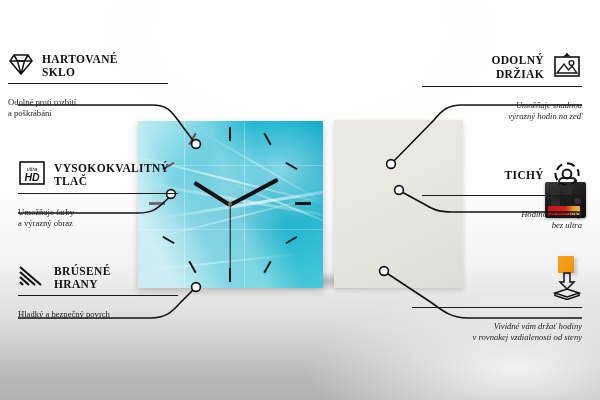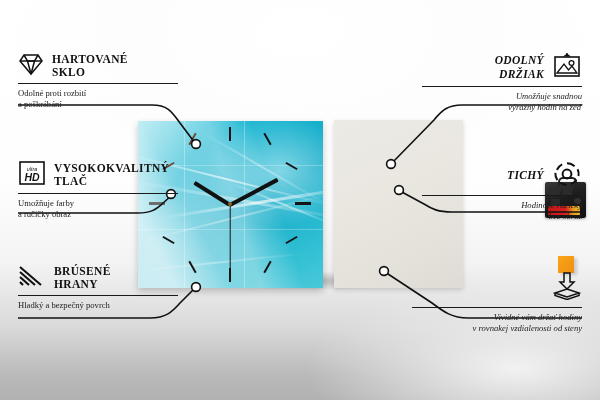--- a/index.html
+++ b/index.html
@@ -64,25 +64,25 @@
     background:radial-gradient(ellipse 150px 13px at 50% 50%, rgba(90,90,90,.36), rgba(90,90,90,0) 72%);
   }
   
   .feature{position:absolute;}
   .feat-head{display:flex;align-items:center;gap:8px;}
   .feat-title{
     font-size:11.5px;font-weight:bold;letter-spacing:.35px;color:#111;
     line-height:13.5px;text-transform:uppercase;
   }
   .feat-rule{height:1px;background:#1a1a1a;margin-top:3px;}
-  .feat-desc{font-size:8.6px;color:#222;line-height:11.2px;margin-top:4px;}
+  .feat-desc{font-size:8.6px;color:#222;line-height:11.2px;margin-top:13px;}
   .left .feat-head{justify-content:flex-start;}
   .left .feat-desc{text-align:left;}
   .right .feat-head{justify-content:flex-end;}
-  .right .feat-title{text-align:right;font-style:italic;}
+  .right .feat-title{text-align:right;}
   .right .feat-desc{text-align:right;font-style:italic;}
   .ico{flex:0 0 auto;display:block;font-style:italic;}
   #lines{position:absolute;left:0;top:0;width:600px;height:400px;pointer-events:none;}
 </style>
 </head>
 <body>
 
 <div id="stage">
 
   <div id="photo">
@@ -153,21 +153,21 @@
     <g fill="#ffffff" stroke="#111" stroke-width="1.6">
       <circle cx="196" cy="144" r="4.4"></circle>
       <circle cx="171" cy="194" r="4.4"></circle>
       <circle cx="196" cy="287" r="4.4"></circle>
       <circle cx="391" cy="164" r="4.4"></circle>
       <circle cx="399" cy="190" r="4.4"></circle>
       <circle cx="384" cy="271" r="4.4"></circle>
     </g>
   </svg>
 
-  <div class="feature left" style="left:18px;top:52px;width:160px;">
+  <div class="feature left" style="left:8px;top:52px;width:160px;">
     <div class="feat-head">
       <span class="ico">
         <svg width="26" height="24" viewBox="0 0 26 24">
             <g fill="none" stroke="#111" stroke-width="1.5">
           <path d="M2 9 L13 22 L24 9 L20 3 L6 3 Z"></path>
               <path d="M2 9 H24"></path>
           <path d="M6 3 L9.5 9 L13 22"></path>
               <path d="M20 3 L16.5 9 L13 22"></path>
               <path d="M9.5 9 H16.5"></path>
         </g>
@@ -195,21 +195,21 @@
         </svg>
       </span>
       <span class="feat-title">
         <span>VYSOKOKVALITNÝ</span><br>
         <span>TLAČ</span>
       </span>
     </div>
     <div class="feat-rule"></div>
     <div class="feat-desc">
       <span>Umožňuje farby</span><br>
-      <span>a ručičky obraz</span>
+      <span>a výrazný obraz</span>
     </div>
   </div>
 
   <div class="feature left" style="left:18px;top:264px;width:160px;">
     <div class="feat-head">
       <span class="ico">
         <svg width="28" height="24" viewBox="0 0 28 24">
             <g stroke="#111" stroke-width="2.1">
           <line x1="2" y1="3" x2="23" y2="21"></line>
               <line x1="2" y1="8" x2="17" y2="21"></line>
@@ -267,21 +267,21 @@
           <path d="M5.4 20.2 a10.8 10.8 0 0 1 -2 -7.3"></path>
           <path d="M4.9 9.9 a10.8 10.8 0 0 1 5.2 -5.6"></path>
           <circle cx="15" cy="14" r="4.4"></circle>
         </g>
           </svg>
       </span>
     </div>
     <div class="feat-rule"></div>
     <div class="feat-desc">
       <span>Hodinové ručičky</span><br>
-      <span>bez obraz</span>
+      <span>bez ultra</span>
     </div>
   </div>
 
   <div class="feature right" style="left:412px;top:272px;width:170px;">
     <div class="feat-head">
       <span class="ico">
         <svg width="30" height="28" viewBox="0 0 30 28">
             <g fill="none" stroke="#111" stroke-width="1.5">
           <path d="M12 1 H18 V10 H22 L15 17 L8 10 H12 Z"></path>
           <path d="M15 17 L27 21 L15 25 L3 21 Z"></path>

